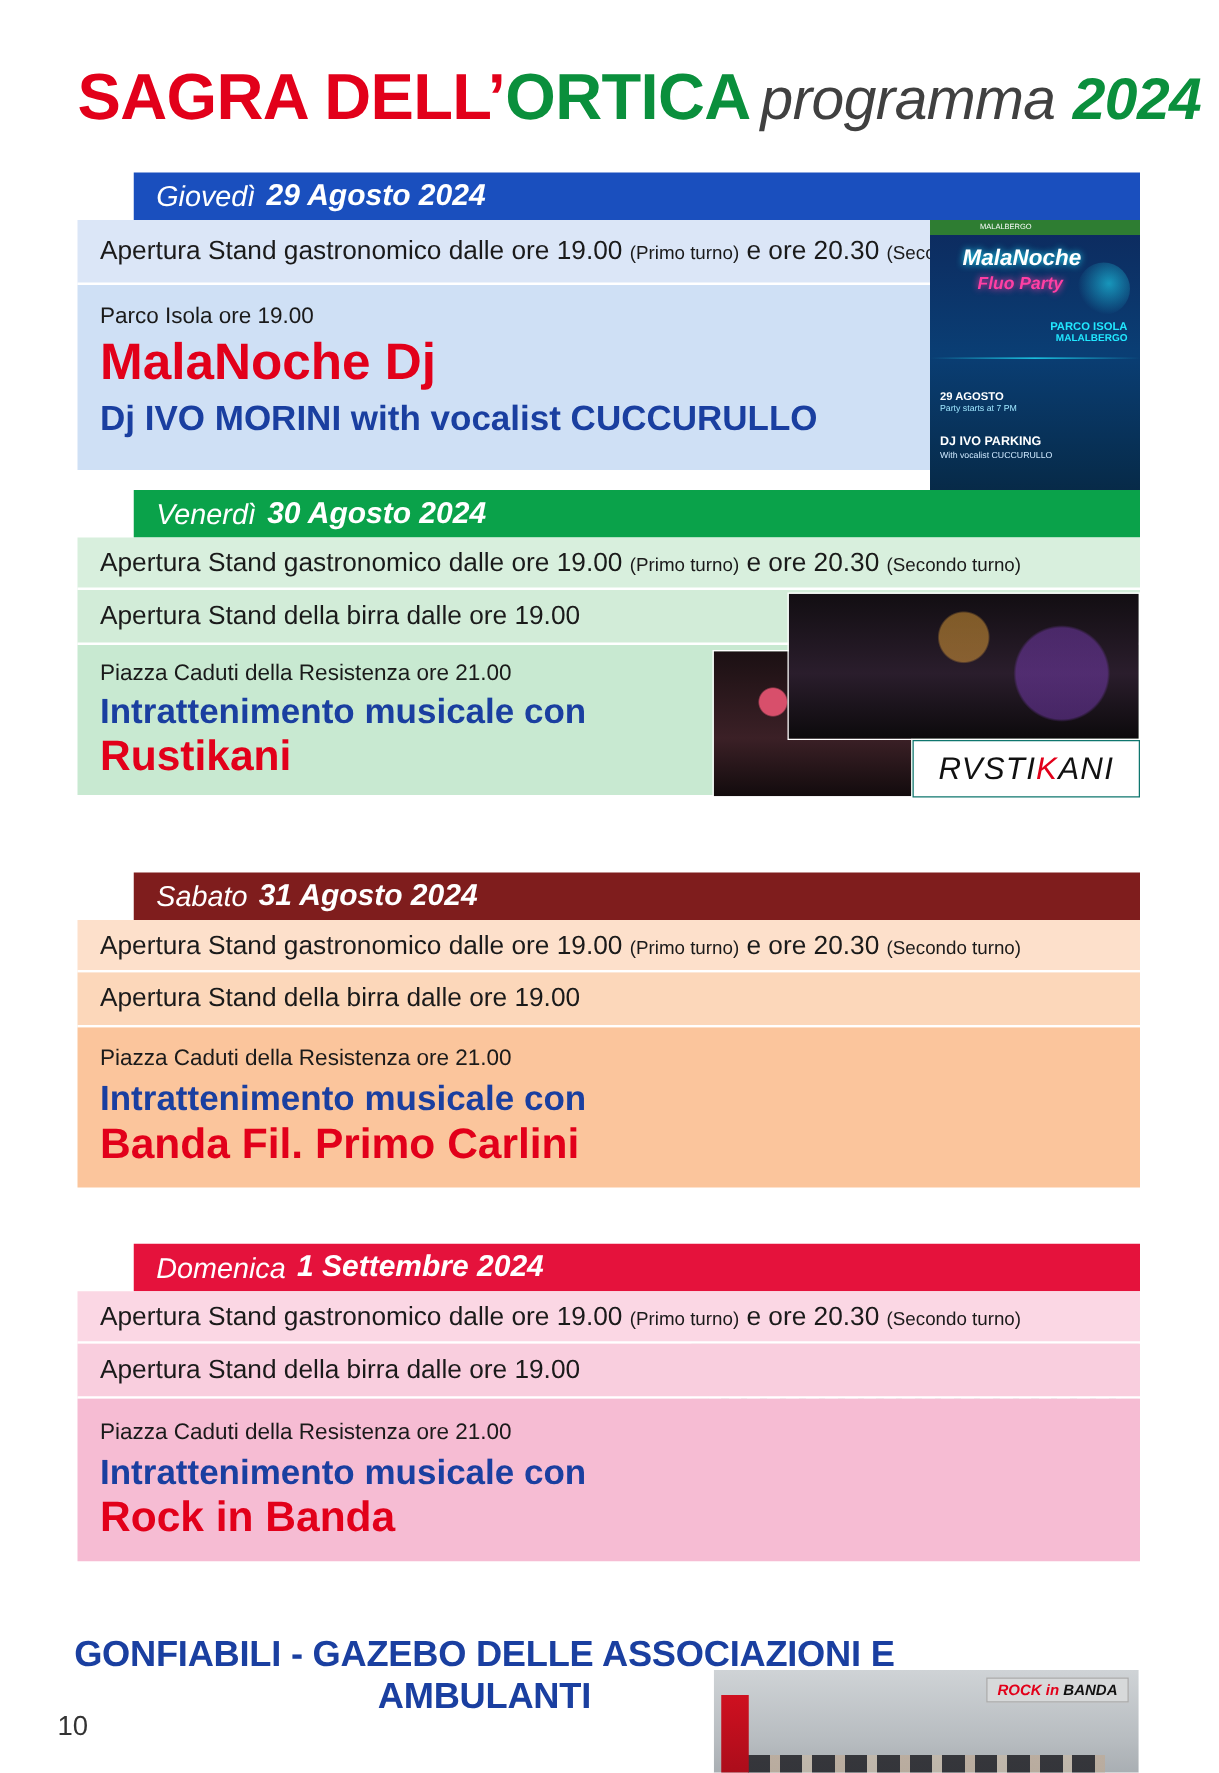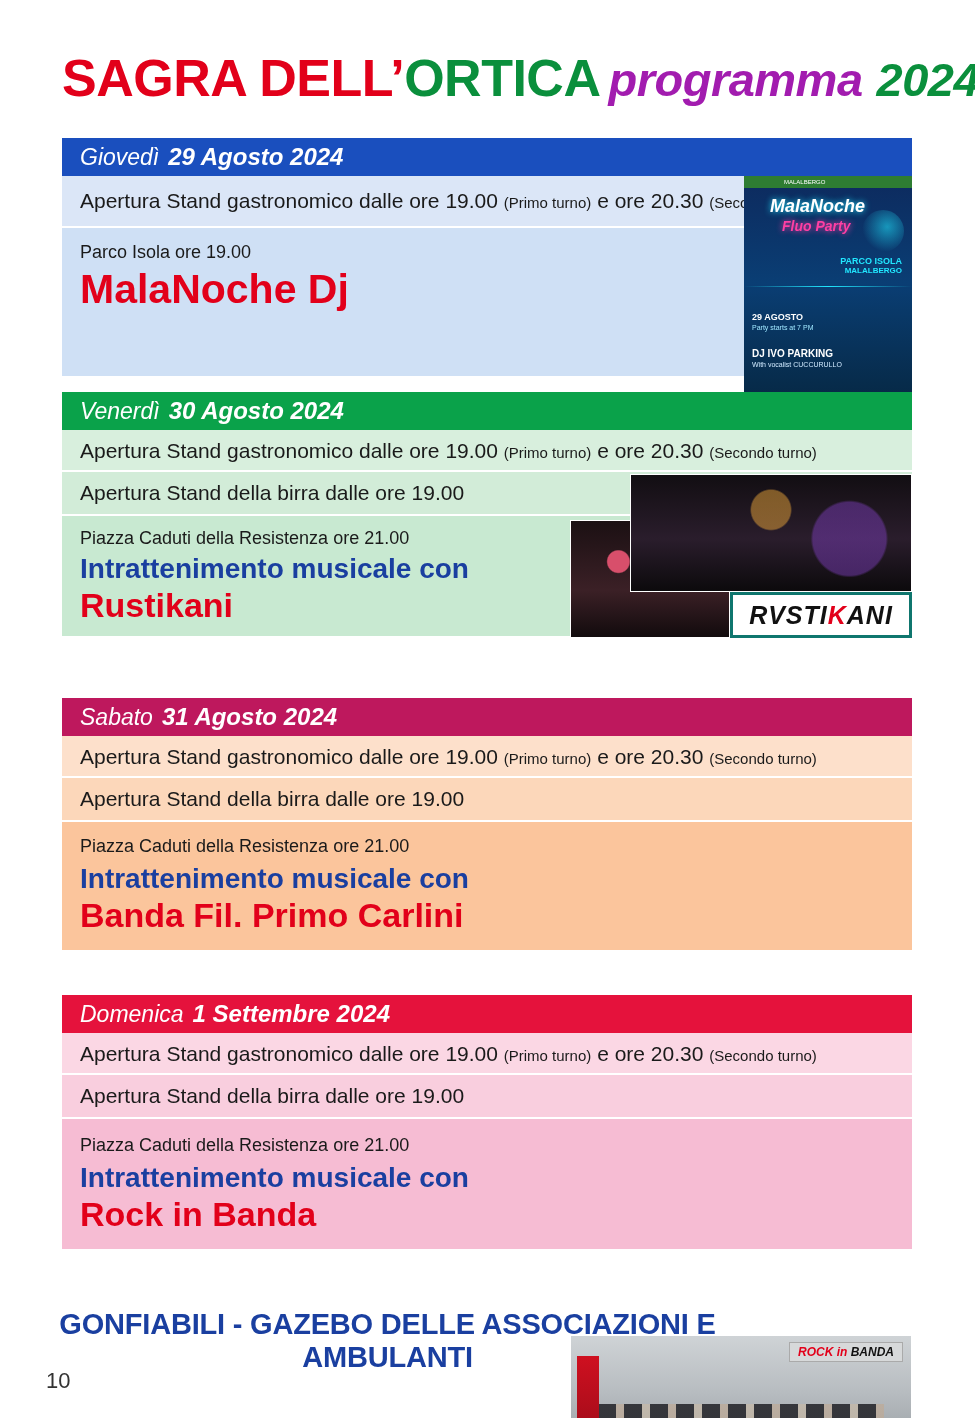--- a/index.html
+++ b/index.html
@@ -22,23 +22,23 @@
     left: 62px;
     width: 860px;
     white-space: nowrap;
     font-weight: bold;
     font-size: 52px;
     letter-spacing: -0.5px;
   }
   .title-sagra { color: #e2001a; font-style: normal; }
   .title-ortica { color: #0a8f3c; }
   .title-programma {
-    color: #a21caf;
-    font-style: italic;
-    font-weight: bold;
+    color: #404040;
+    font-style: italic;
+    font-weight: normal;
     font-size: 47px;
     margin-left: 8px;
   }
   .title-year {
     color: #0a8f3c;
     font-style: italic;
     font-weight: bold;
     font-size: 47px;
   }
 
@@ -49,20 +49,21 @@
     width: 850px;
   }
 
   .day-header {
     height: 38px;
     display: flex;
     align-items: center;
     padding-left: 18px;
     box-sizing: border-box;
     color: #ffffff;
+    margin-left: 45px;
   }
   .day-weekday {
     font-style: italic;
     font-size: 23px;
     font-weight: normal;
     margin-right: 9px;
   }
   .day-date {
     font-style: italic;
     font-size: 24px;
@@ -119,21 +120,21 @@
 
   
   #day-fri { top: 392px; }
   #day-fri .day-header { background: #0aa24a; }
   #day-fri .r1 { background: #d8efdd; }
   #day-fri .r2 { background: #d2ecd8; }
   #day-fri .r3 { background: #c8e9d1; }
 
   
   #day-sat { top: 698px; }
-  #day-sat .day-header { background: #be185d; }
+  #day-sat .day-header { background: #7f1d1d; }
   #day-sat .r1 { background: #fde0cb; }
   #day-sat .r2 { background: #fcd7ba; }
   #day-sat .r3 { background: #fbc59c; }
 
   
   #day-sun { top: 995px; }
   #day-sun .day-header { background: #e5123c; }
   #day-sun .r1 { background: #fbd7e4; }
   #day-sun .r2 { background: #f9cede; }
   #day-sun .r3 { background: #f6bcd3; }
@@ -265,26 +266,26 @@
   .photo-band-fri-right {
     background:
       radial-gradient(circle at 50% 30%, rgba(255,180,60,.45) 0 12%, rgba(0,0,0,0) 13%),
       radial-gradient(circle at 78% 55%, rgba(120,60,180,.5) 0 16%, rgba(0,0,0,0) 17%),
       linear-gradient(180deg, #120e12 0%, #2a1d2c 55%, #0c0a0c 100%);
     border: 1px solid #ffffff;
     box-sizing: border-box;
   }
   .logo-rustikani {
     background: #ffffff;
-    border: 3px solid #0f766e;
+    border: 1px solid #0f766e;
     box-sizing: border-box;
     display: flex;
     align-items: center;
     justify-content: center;
-    font-weight: bold;
+    font-weight: normal;
     font-size: 25px;
     letter-spacing: 1px;
     color: #111111;
     font-style: italic;
     text-align: center;
   }
   .logo-rustikani .k { color: #e2001a; }
 
   .photo-banda {
     background:
@@ -364,20 +365,21 @@
       <span>Apertura Stand gastronomico dalle ore 19.00</span>
       <span class="small">(Primo turno)</span>
       <span>e ore 20.30</span>
       <span class="small">(Secondo turno)</span>
     </div>
   </div>
 
   <div class="row r2" style="height:148px;">
     <div class="place" style="padding-top:6px;">Parco Isola ore 19.00</div>
     <div class="act-name" style="font-size:41px;margin-top:4px;">MalaNoche Dj</div>
+    <div class="act-sub" style="margin-top:6px;">Dj IVO MORINI with vocalist CUCCURULLO</div>
 
     <div class="poster" style="top:-52px; right:0;">
       <div class="p-top">MALALBERGO</div>
       <div class="palm"></div>
       <div class="p-title1">MalaNoche</div>
       <div class="p-title2">Fluo Party</div>
       <div class="glowline"></div>
       <div class="p-parco">
         <span>PARCO ISOLA</span>
         <span class="sub">MALALBERGO</span>

